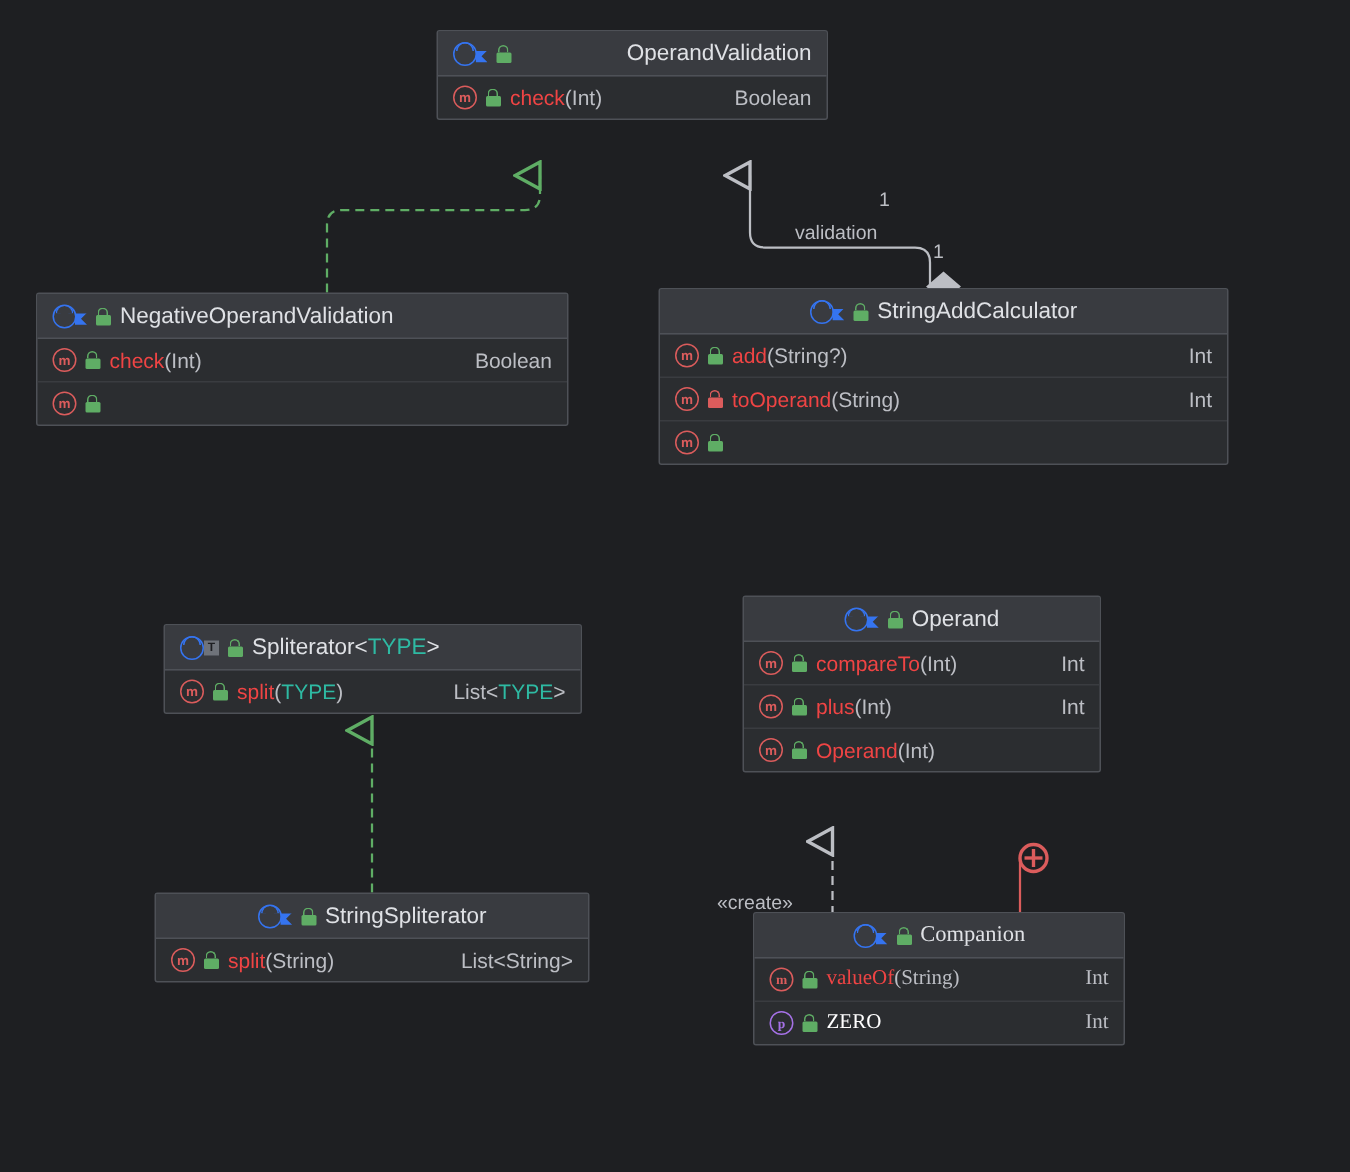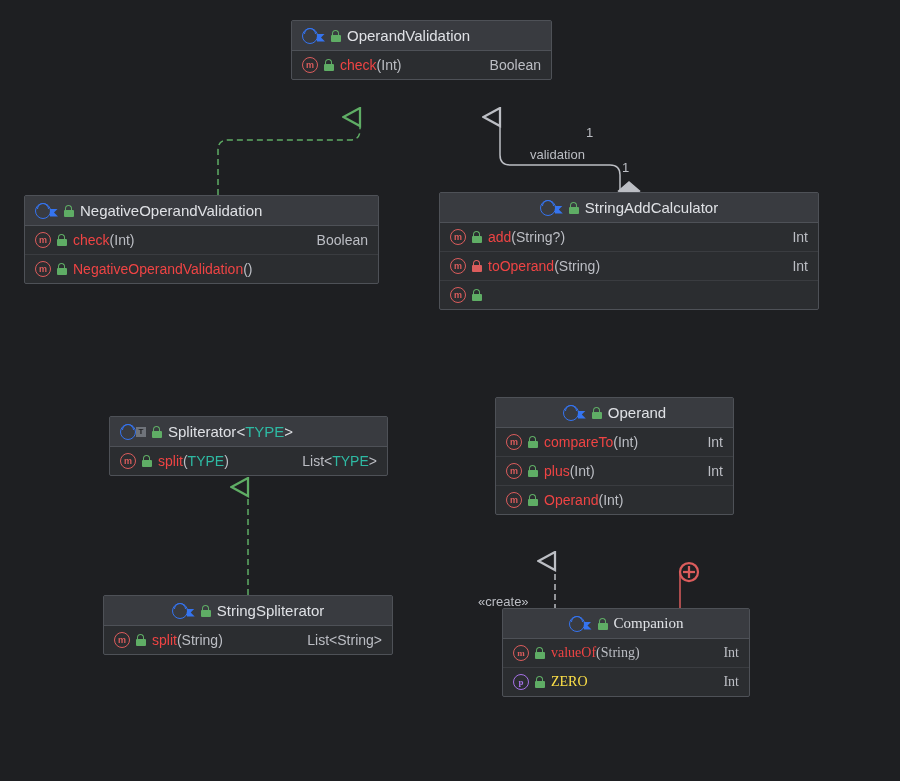--- a/index.html
+++ b/index.html
@@ -41,21 +41,21 @@
     padding: 6px 10px;
     border-bottom: 1px solid #3a3c40;
   }
   .member-row:last-child { border-bottom: none; }
   .member-name { color: #ef4444; }
   .member-params { color: #bcbec4; }
   .member-return {
     color: #bcbec4;
     margin-left: auto;
   }
-  .prop-name { color: #fde047; margin-top: 28px; }
+  .prop-name { color: #ffffff; margin-top: 28px; }
   .flex-spacer { flex: 1; }
   
   .ico { display: inline-flex; align-items: center; gap: 2px; }
   .ico-circle {
     width: 16px; height: 16px; border-radius: 50%;
     display: inline-flex; align-items: center; justify-content: center;
     font-size: 10px; font-weight: bold;
     border: 1.5px solid;
   }
   .ico-interface {
@@ -207,21 +207,21 @@
   <div class="label" style="left:622px; top:160px;">1</div>
   <div class="label" style="left:478px; top:594px;">«create»</div>
 
   <div class="class-box" style="left:291px; top:20px; width:261px;">
     <div class="class-header">
       <span class="ico">
           <span class="ico-circle ico-interface"></span>
           <span class="ico-kotlin"></span>
         </span>
       <span class="ico-public"></span>
-      <div class="flex-spacer" style="text-align:left"><span class="class-name">OperandValidation</span></div>
+      <div class="flex-spacer" style="text-align:right"><span class="class-name">OperandValidation</span></div>
     </div>
     <div class="member-row">
       <span class="ico-circle ico-method"></span>
       <span class="ico-public"></span>
       <span><span class="member-name">check</span><span class="member-params">(Int)</span></span>
       <span class="member-return">Boolean</span>
     </div>
   </div>
 
   <div class="class-box" style="left:24px; top:195px; width:355px;">
@@ -235,21 +235,20 @@
     </div>
     <div class="member-row">
       <span class="ico-circle ico-method"></span>
       <span class="ico-public"></span>
       <span><span class="member-name">check</span><span class="member-params">(Int)</span></span>
       <span class="member-return">Boolean</span>
     </div>
     <div class="member-row">
       <span class="ico-circle ico-method"></span>
       <span class="ico-public"></span>
-      <span><span class="member-name">NegativeOperandValidation</span><span class="member-params">()</span></span>
     </div>
   </div>
 
   <div class="class-box" style="left:439px; top:192px; width:380px;">
     <div class="class-header" style="justify-content:center">
       <span class="ico">
           <span class="ico-circle ico-class"></span>
           <span class="ico-kotlin"></span>
         </span>
       <span class="ico-public"></span>

